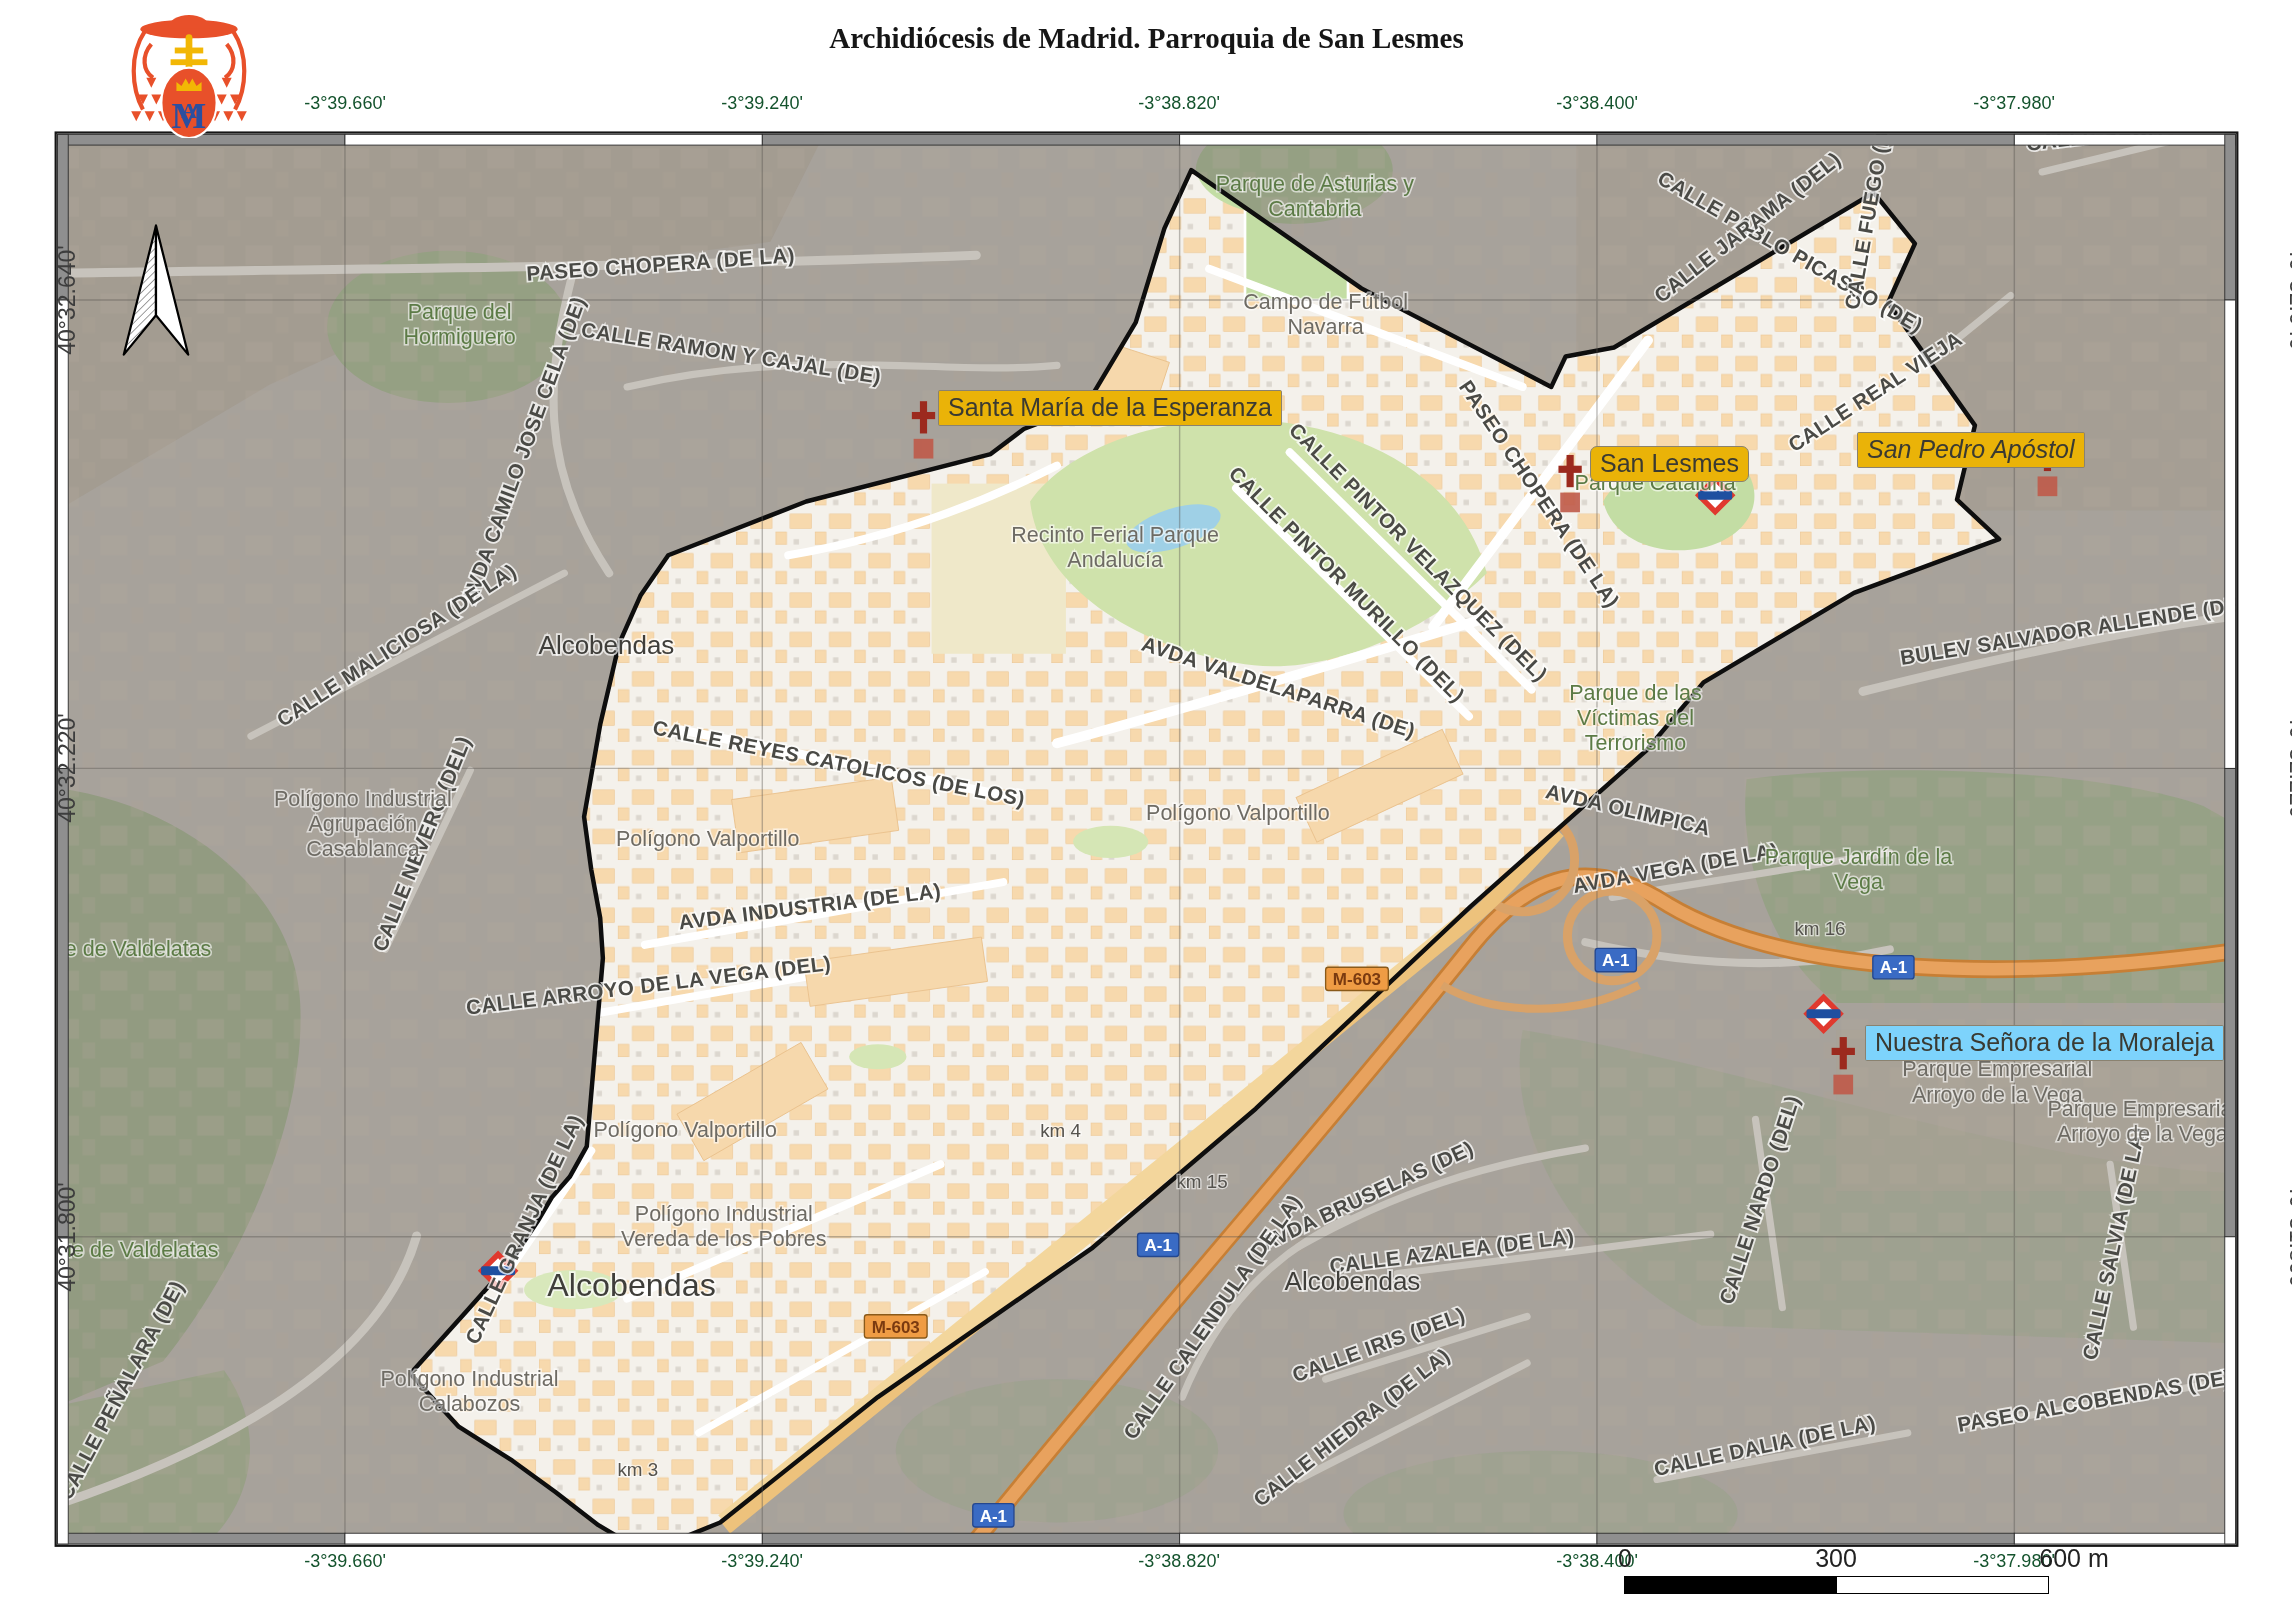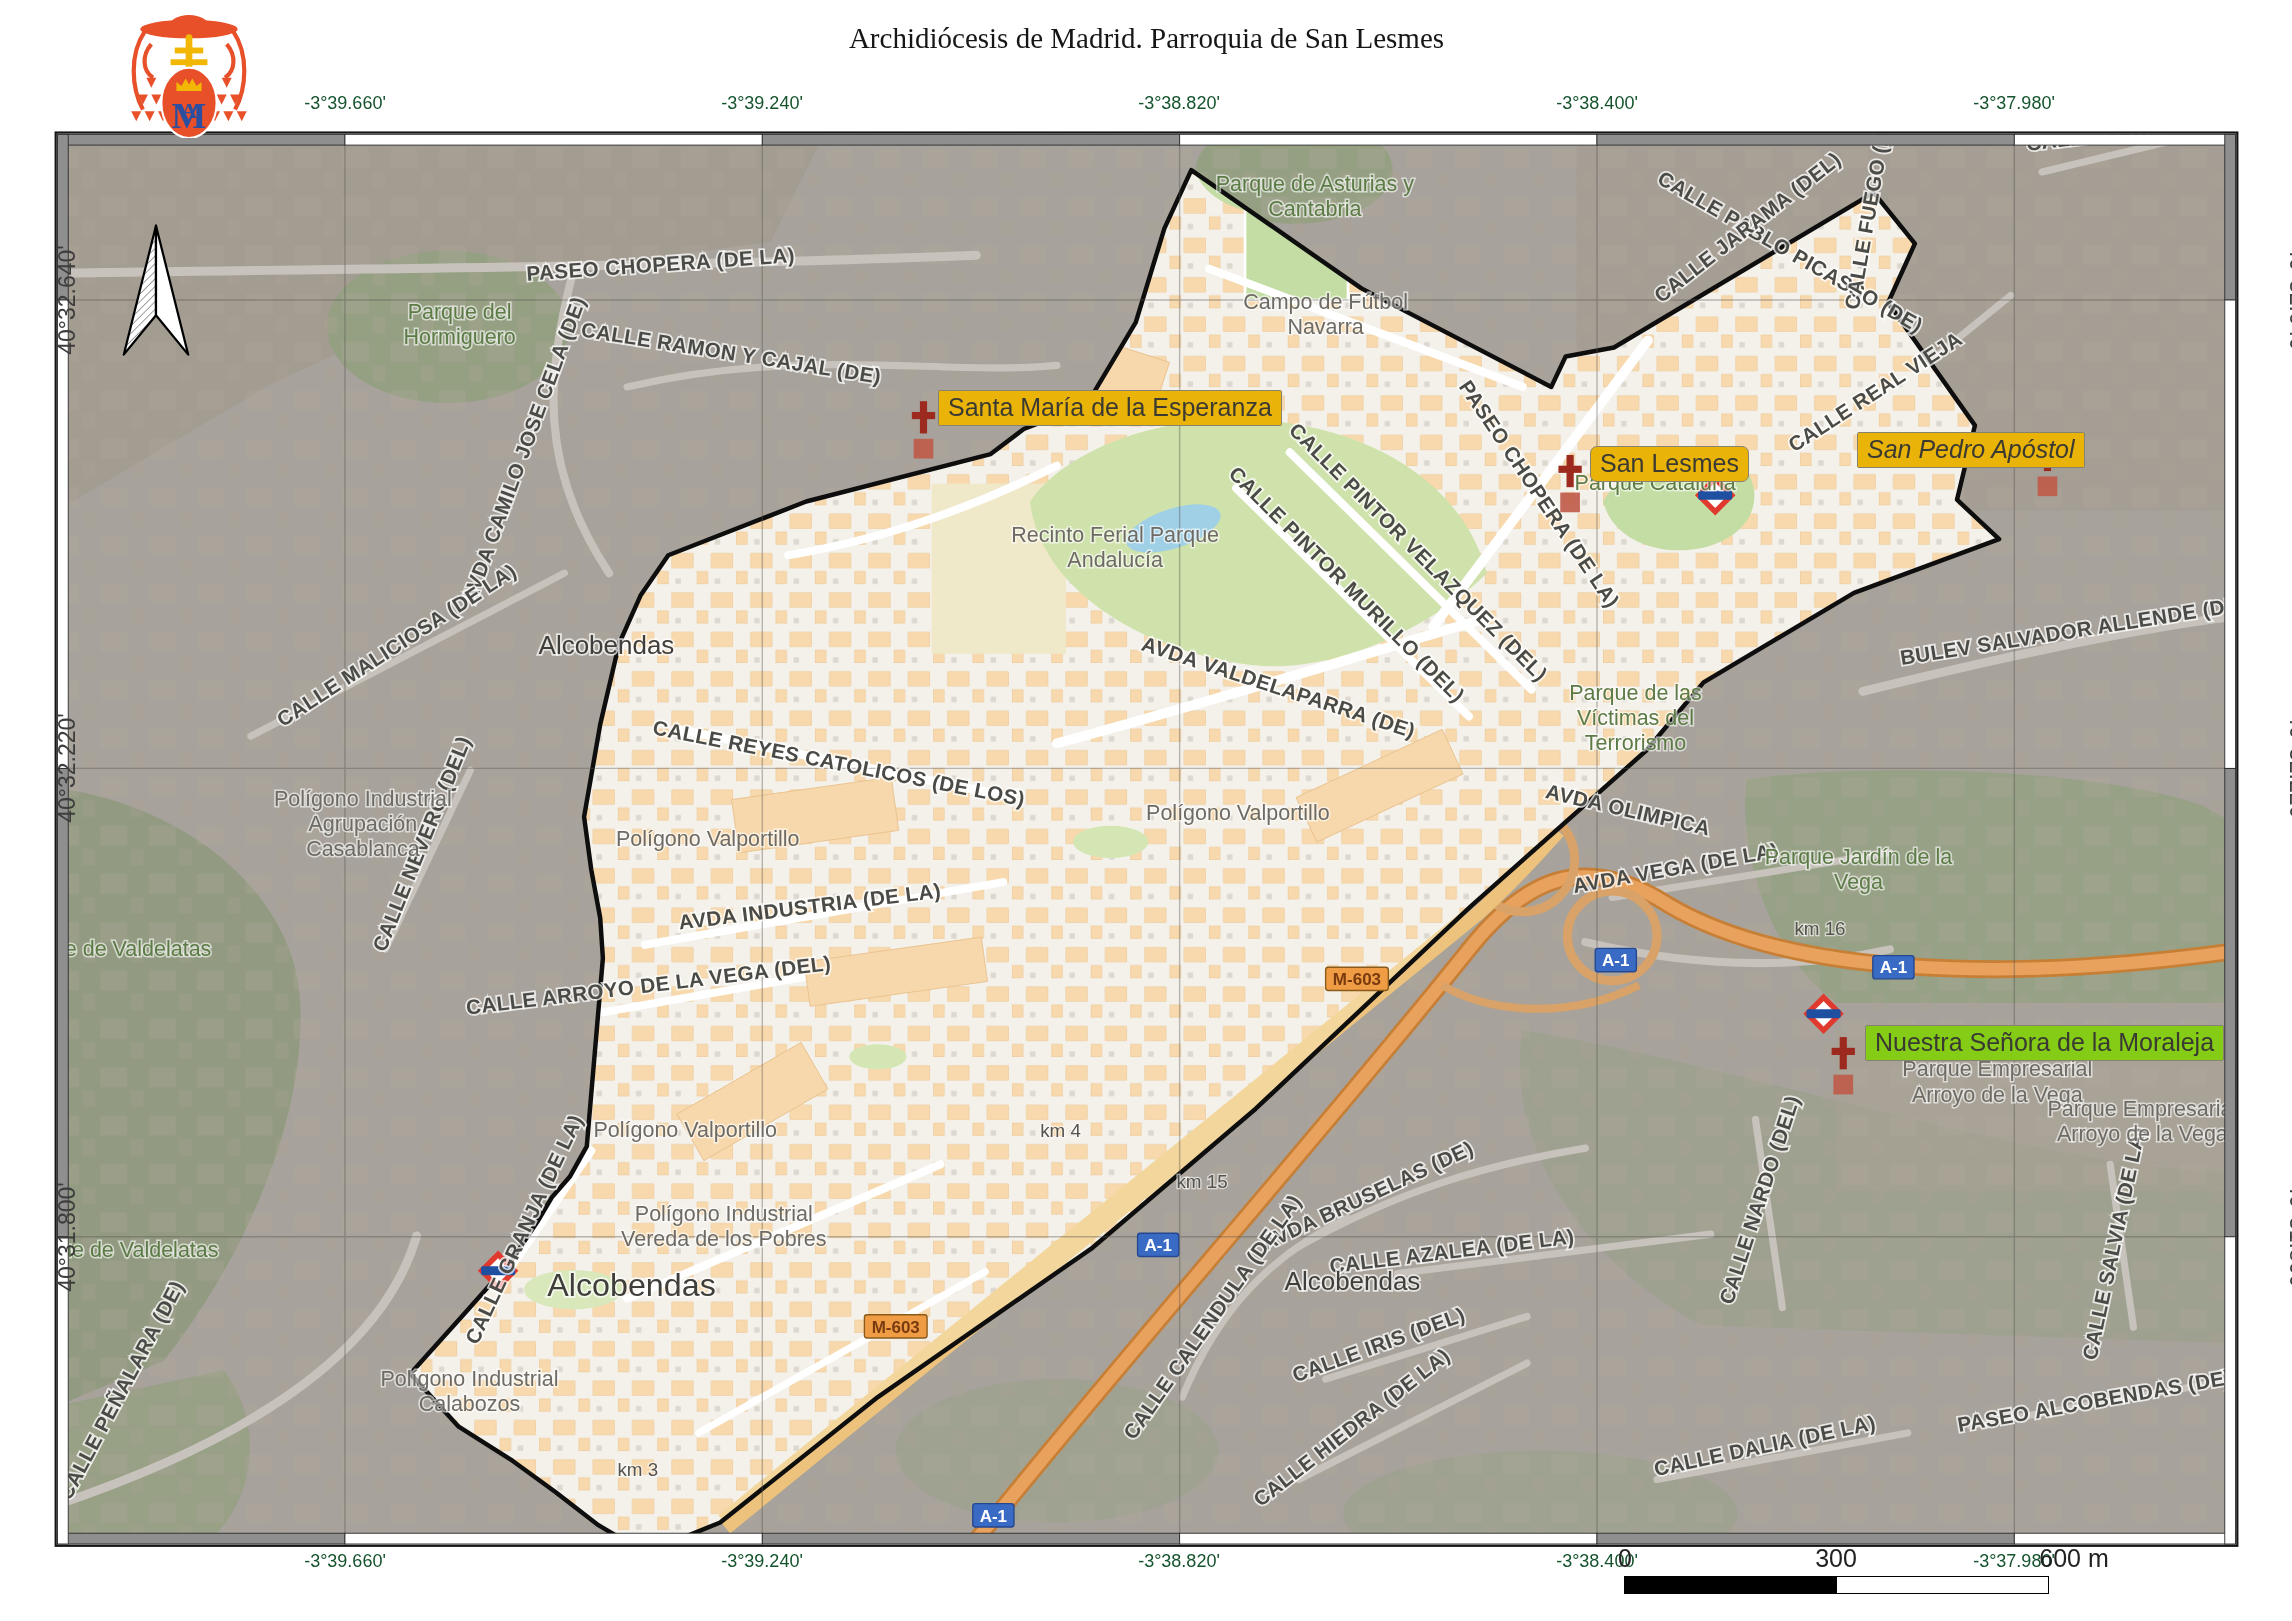--- a/index.html
+++ b/index.html
@@ -1,37 +1,37 @@
 <!DOCTYPE html>
 <html style="font-size:14.3px"><head>
 <meta charset="utf-8">
 <style>
   html,body{margin:0;padding:0;background:#ffffff;}
   #page{position:relative;width:2293px;height:1621px;background:#fff;overflow:hidden;
         font-family:"Liberation Sans", sans-serif;}
   
   #title-block{position:absolute;left:50%;top:19.7px;transform:translateX(-50%);
                text-align:center;font-family:"Liberation Serif", serif;color:#161616;}
-  #title-line1{font-size:29px;line-height:36px;white-space:nowrap;}
+  #title-line1{font-size:29px;line-height:36px;white-space:nowrap;font-weight:bold;}
   #title-line2{font-size:29px;line-height:36px;white-space:nowrap;}
   #coat-of-arms{position:absolute;left:113px;top:3.6px;width:152px;height:134px;}
   
   .gx{position:absolute;transform:translateX(-50%);font-size:18px;color:#14532d;white-space:nowrap;}
   .gy{position:absolute;font-size:23px;color:#3d3d3d;white-space:nowrap;}
   .gy-left{left:12.5px;transform:translate(-0%,-50%) rotate(-90deg);transform-origin:center;}
   .gy-right{left:2243px;transform:translate(0,-50%) rotate(90deg);transform-origin:center;}
   .gx.top{top:93px;} .gx.bottom{top:1551px;}
   
   .church-label{position:absolute;background:#eab308;border:0.9px solid #8a8270;color:#3a3a32;
                 font-size:25px;padding:1.8px 9px 3.6px 9px;white-space:nowrap;border-radius:1.8px;}
   #church-label-0{left:938px;top:390px;}
   #church-label-1{left:1590px;top:446px;border-radius:7px;}
   #church-label-2{left:1857px;top:432px;background:#eadырb;font-style:italic;}
   #church-label-2{left:1857px;top:432px;}
-  #church-label-3{left:1865px;top:1025px;background:#84cc16;}
+  #church-label-3{left:1865px;top:1025px;background:#7dd3fc;}
   
   #scalebar{position:absolute;left:0;top:0;}
   .sb-num{position:absolute;transform:translateX(-50%);font-size:25px;color:#222;top:1544px;white-space:nowrap;}
   #sb-0{left:1625px;} #sb-300{left:1836px;} #sb-600{left:2074px;}
   #sb-bar{position:absolute;left:1624px;top:1576px;width:425px;height:18px;border:1.8px solid #000;background:#fff;box-sizing:border-box;}
   #sb-fill{position:absolute;left:0;top:0;width:212px;height:100%;background:#000;}
   
   text{text-anchor:middle;}
   .ml-street{font-family:"Liberation Sans",sans-serif;font-size:23px;font-weight:600;fill:#4a4a46;
              letter-spacing:.5px;paint-order:stroke;stroke:rgba(255,255,255,.75);stroke-width:4px;}

